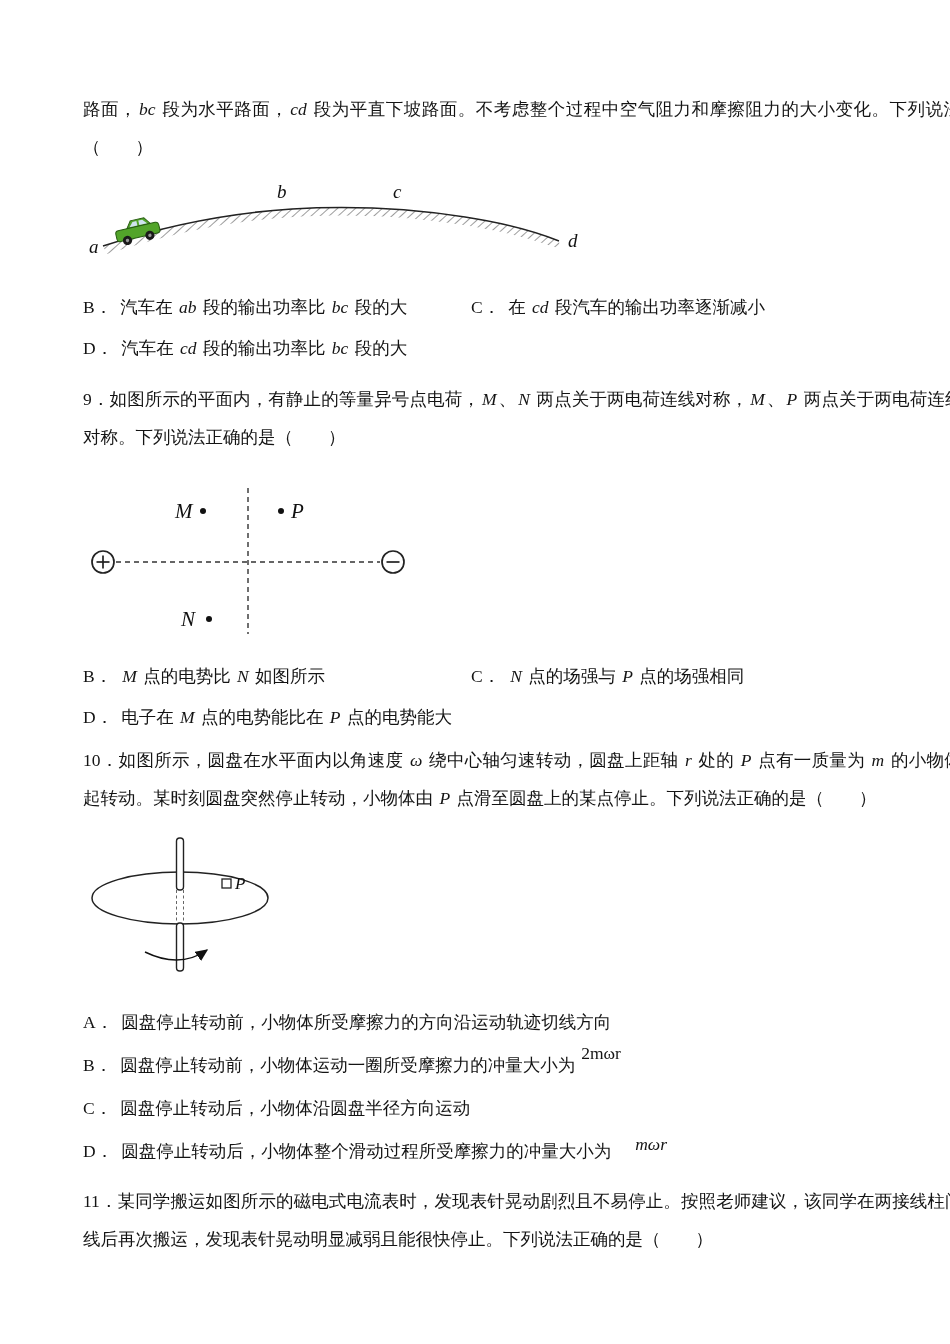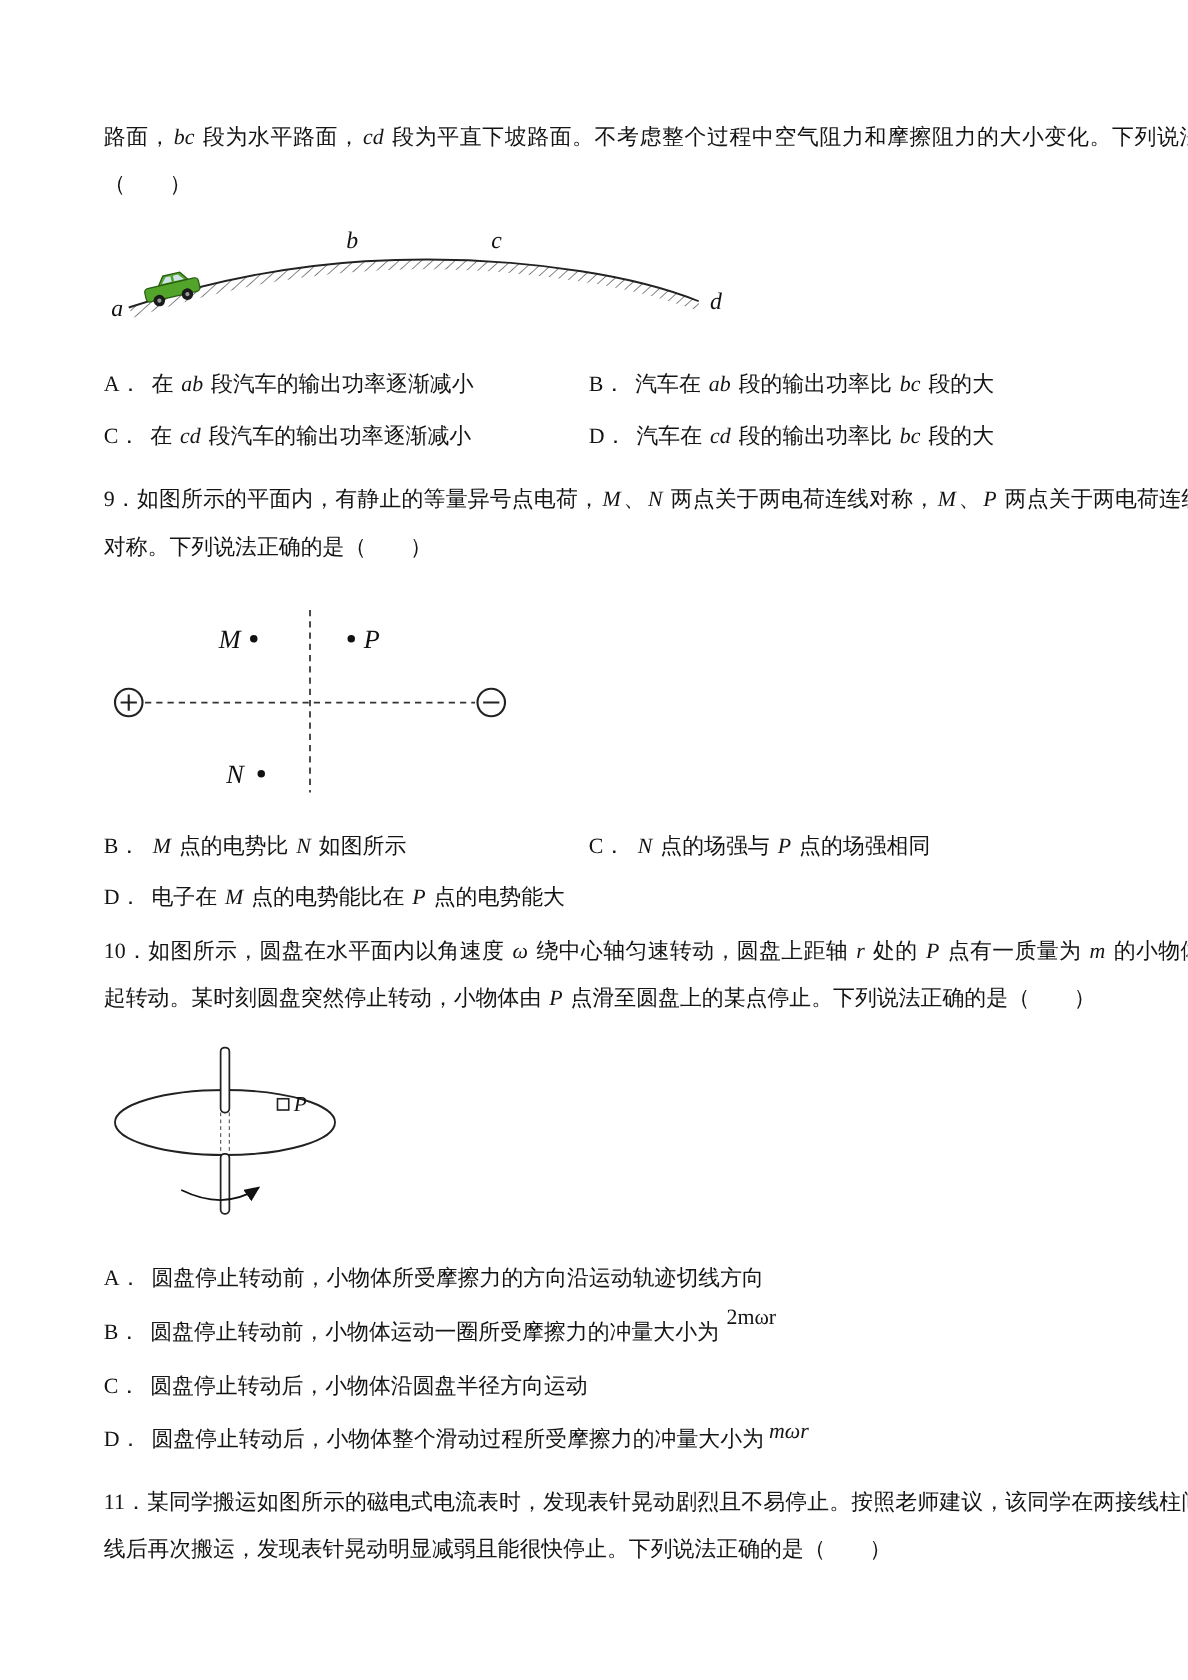--- a/index.html
+++ b/index.html
@@ -10,21 +10,21 @@
   .fig{display:block}
   .fig1{margin:8px 0 0 4px}
   .fig2{margin:10px 0 0 0}
   .fig3{margin:8px 0 0 2px}
   .opt-grid{display:grid;grid-template-columns:388px auto;row-gap:17px;margin-top:34px}
   .opt{font-size:17.5px;line-height:24px;white-space:nowrap}
   .opt-label{margin-right:8px}
   .opt-rows{margin-top:16px}
   .opt-row{font-size:17.5px;line-height:24px;margin-bottom:19px;white-space:nowrap}
   .formula{position:relative;top:-12px;margin-left:6px}
-  .formula-low{font-style:italic;position:relative;top:-7px;margin-left:4px}
+  .formula-low{font-style:italic;position:relative;top:-7px;margin-left:24px}
   .q-intro{margin-top:20px}
   .q10-intro{margin-top:12px}
   .q11-intro{margin-top:4px}
   .svg-var{font-family:"Liberation Serif",serif;font-style:italic;font-size:21px;fill:#111}
   .svg-var-sm{font-family:"Liberation Serif",serif;font-style:italic;font-size:17px;fill:#111}
   .svg-lab{font-family:"Liberation Serif",serif;font-style:italic;font-size:19px;fill:#111}
 </style>
 </head>
 <body>
 
@@ -50,21 +50,20 @@
       <circle cx="35" cy="12.5" r="4.6" fill="#1a1a1a"></circle>
       <circle cx="35" cy="12.5" r="1.7" fill="#999"></circle>
     </g>
     <text class="svg-lab" x="2" y="70">a</text>
     <text class="svg-lab" x="190" y="15">b</text>
     <text class="svg-lab" x="306" y="15">c</text>
     <text class="svg-lab" x="481" y="64">d</text>
   </svg>
 
   <div class="opt-grid">
-    <div class="opt"><span class="opt-label">A．</span><span>在 </span><i class="var">ab</i><span> 段汽车的输出功率逐渐减小</span></div>
     <div class="opt"><span class="opt-label">B．</span><span>汽车在 </span><i class="var">ab</i><span> 段的输出功率比 </span><i class="var">bc</i><span> 段的大</span></div>
     <div class="opt"><span class="opt-label">C．</span><span>在 </span><i class="var">cd</i><span> 段汽车的输出功率逐渐减小</span></div>
     <div class="opt"><span class="opt-label">D．</span><span>汽车在 </span><i class="var">cd</i><span> 段的输出功率比 </span><i class="var">bc</i><span> 段的大</span></div>
   </div>
 
   <p class="para q-intro"><span>9．如图所示的平面内，有静止的等量异号点电荷，</span><i class="var">M</i><span>、</span><i class="var">N</i><span> 两点关于两电荷连线对称，</span><i class="var">M</i><span>、</span><i class="var">P</i><span> 两点关于两电荷连线的中垂线对称。下列说法正确的是（　　）</span></p>
 
   <svg class="fig fig2" width="340" height="168" viewBox="0 0 340 168">
     <line x1="33" y1="88" x2="297" y2="88" stroke="#333" stroke-width="1.4" stroke-dasharray="5 4"></line>
     <line x1="165" y1="14" x2="165" y2="160" stroke="#333" stroke-width="1.4" stroke-dasharray="5 4"></line>

